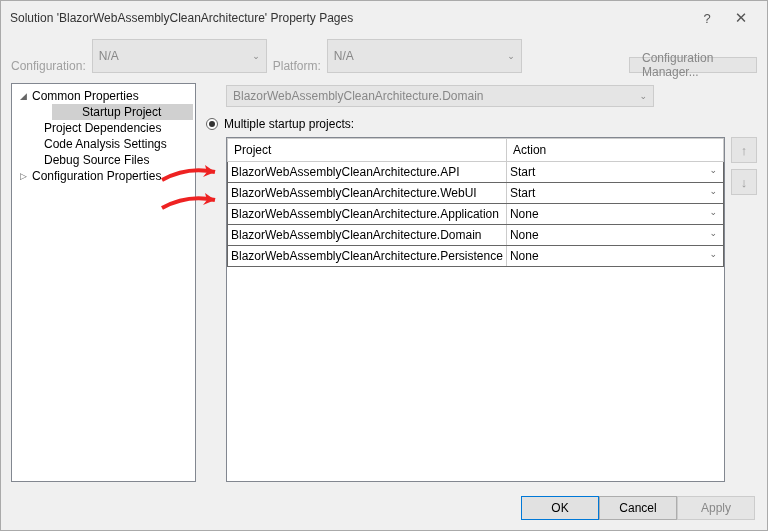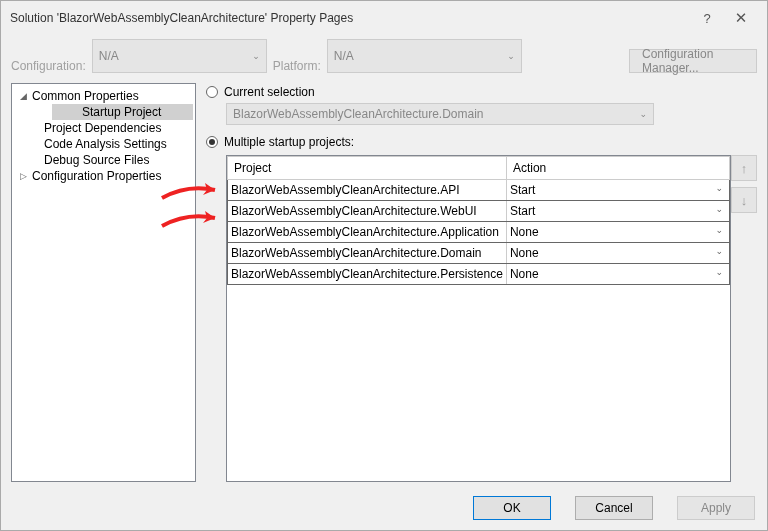--- a/index.html
+++ b/index.html
@@ -10,58 +10,58 @@
     .titlebar .icon { width: 34px; text-align: center; font-size: 13px; color: #555; cursor: default; }
     .titlebar .close { font-size: 15px; }
     
     .config-row { display: flex; align-items: flex-end; padding: 6px 10px 10px; gap: 6px; }
     .config-label { color: #a0a0a0; }
     .combo { background: #e5e5e5; border: 1px solid #ccc; height: 34px; display: flex; align-items: center; padding: 0 6px; color: #888; position: relative; }
     .combo .caret { position: absolute; right: 6px; color: #888; font-size: 9px; }
     .combo.cfg { width: 175px; }
     .combo.plat { width: 195px; }
     .spacer { flex: 1; }
-    .btn { background: #e1e1e1; border: 1px solid #adadad; height: 24px; padding: 0 12px; display: inline-flex; align-items: center; justify-content: center; cursor: default; }
+    .btn { background: #e1e1e1; border: 1px solid #adadad; height: 16px; padding: 0 12px; display: inline-flex; align-items: center; justify-content: center; cursor: default; }
     .btn.disabled { color: #888; background: #e5e5e5; border-color: #ccc; }
     .btn.default { border: 1px solid #0078d7; }
     .btn.cm { width: 128px; }
     
     .body { display: flex; flex: 1; padding: 0 10px 6px; gap: 10px; min-height: 0; }
     
     .tree { width: 185px; background: #fff; border: 1px solid #828790; padding: 4px 2px; overflow: auto; }
     .tree-node { display: flex; align-items: center; padding: 1px 0 1px 6px; cursor: default; }
     .tree-node .twisty { width: 12px; display: inline-block; font-size: 9px; color: #666; }
     .tree-node.child { padding-left: 30px; }
     .tree-node.selected { background: #d0d0d0; margin-left: 38px; }
     
     .main { flex: 1; display: flex; flex-direction: column; position: relative; }
     .radio-row { display: flex; align-items: center; gap: 6px; padding: 2px 0; }
     .radio { width: 12px; height: 12px; border: 1px solid #666; border-radius: 50%; display: inline-flex; align-items: center; justify-content: center; background: #fff; }
     .radio.checked::after { content: ""; width: 6px; height: 6px; background: #333; border-radius: 50%; }
     .single-dd { margin: 2px 0 8px 20px; width: 428px; height: 22px; background: #e5e5e5; border: 1px solid #ccc; display: flex; align-items: center; padding: 0 6px; color: #888; position: relative; }
     .single-dd .caret { position: absolute; right: 6px; font-size: 9px; }
     
-    .proj-panel { margin: 4px 0 0 20px; display: flex; flex: 1; min-height: 0; }
+    .proj-panel { margin: 4px 0 0 20px; display: flex; gap: 6px; flex: 1; min-height: 0; }
     .tbl-wrap { flex: 1; border: 1px solid #828790; background: #fff; display: flex; flex-direction: column; }
     table { border-collapse: collapse; width: 100%; }
     th { text-align: left; font-weight: normal; border: 1px solid #ccc; padding: 4px 6px; background: #fff; }
     th.proj { width: 278px; border-right: 1px solid #ccc; }
     td { border: 1px solid #666; padding: 3px 3px; }
     td.proj { border-right: 1px solid #ccc; }
     td.act { position: relative; background: #fff; }
     td.act .caret { position: absolute; right: 6px; font-size: 9px; color: #666; }
     .tbl-fill { flex: 1; }
     
     .side-btns { display: flex; flex-direction: column; gap: 6px; }
     .sq { width: 26px; height: 26px; background: #e5e5e5; border: 1px solid #ccc; display: flex; align-items: center; justify-content: center; color: #999; font-size: 13px; }
     
     .arrows { position: absolute; left: -70px; top: 24px; display: flex; flex-direction: column; gap: 4px; pointer-events: none; }
     .arrow-svg { width: 70px; height: 24px; }
     
-    .footer { display: flex; justify-content: flex-end; gap: 24px; padding: 8px 12px 10px; }
+    .footer { display: flex; justify-content: flex-end; gap: 0; padding: 8px 12px 10px; }
     .footer .btn { width: 78px; height: 24px; }
   </style>
 </head>
 <body>
 
 <div class="titlebar">
   <span class="title">Solution 'BlazorWebAssemblyCleanArchitecture' Property Pages</span>
   <span class="icon">?</span>
   <span class="icon close">✕</span>
 </div>
@@ -91,24 +91,20 @@
     <div class="tree-node child">Project Dependencies</div>
     <div class="tree-node child">Code Analysis Settings</div>
     <div class="tree-node child">Debug Source Files</div>
     <div class="tree-node">
       <span class="twisty">▷</span>
       <span>Configuration Properties</span>
     </div>
   </div>
 
   <div class="main">
-    <div class="radio-row">
-      <span class="radio"></span>
-      <span>Current selection</span>
-    </div>
     <div class="single-dd">
       <span>BlazorWebAssemblyCleanArchitecture.Domain</span>
       <span class="caret">⌄</span>
     </div>
     <div class="radio-row">
       <span class="radio checked"></span>
       <span>Multiple startup projects:</span>
     </div>
 
     <div class="proj-panel">

